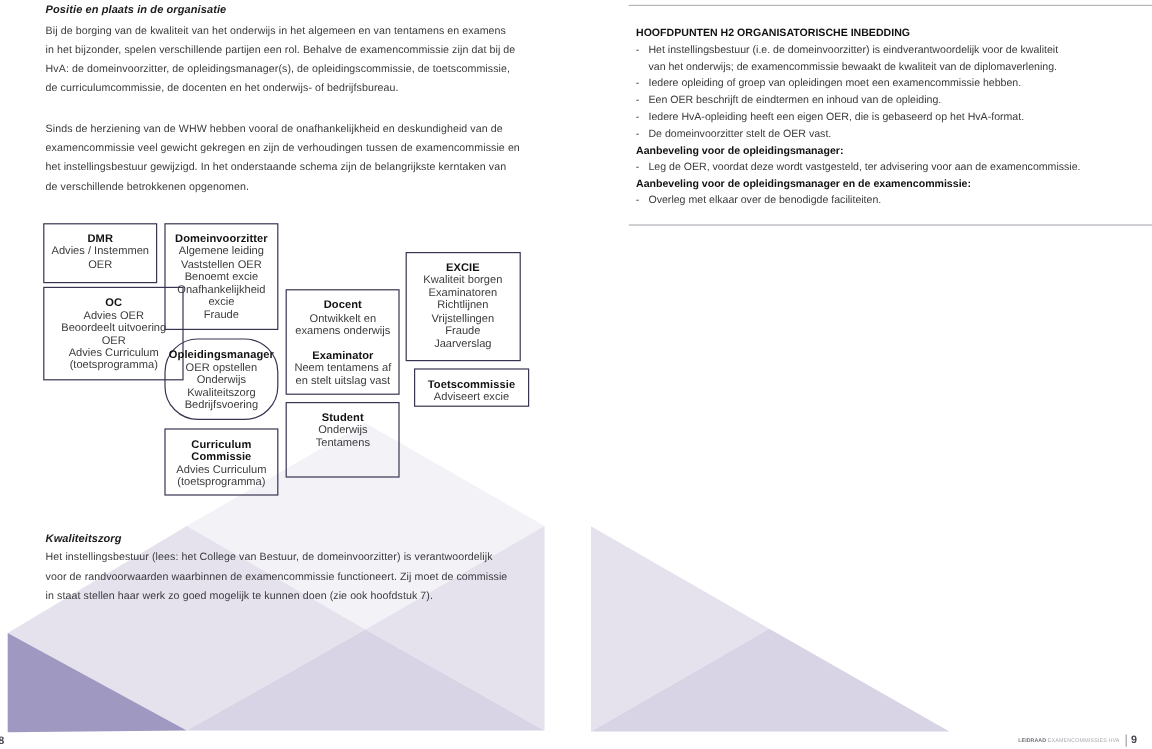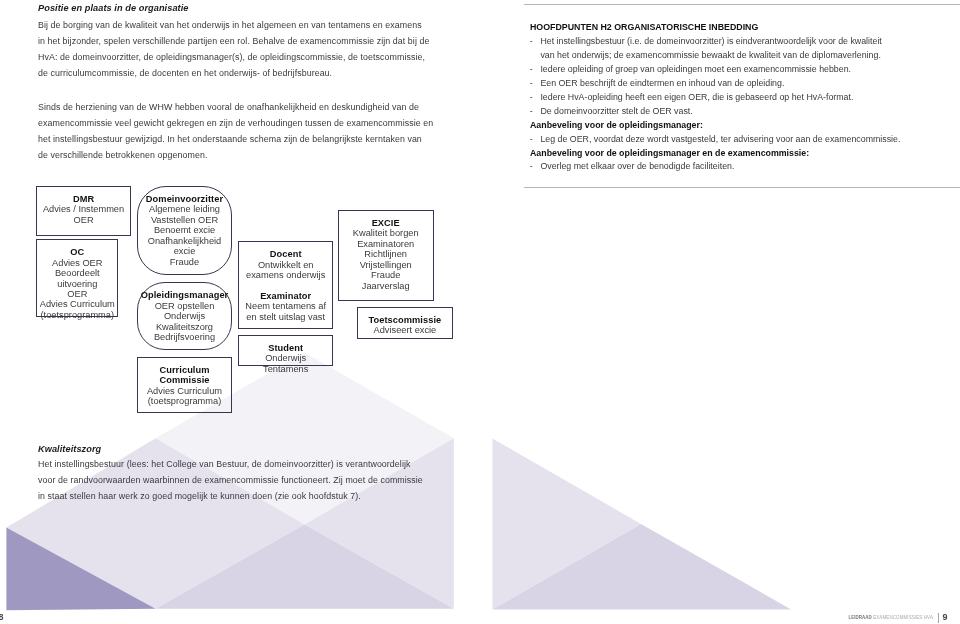--- a/index.html
+++ b/index.html
@@ -69,30 +69,30 @@
     <div>de verschillende betrokkenen opgenomen.</div>
   </div>
 
   <div>
     <div class="box" style="left:36.3px;top:185.6px;width:94.5px;height:50px;">
       <div class="t">DMR</div>
       <div>Advies / Instemmen</div>
       <div>OER</div>
     </div>
 
-    <div class="box" style="left:36.3px;top:238.9px;width:82px;height:78.5px;text-align:center;">
+    <div class="box" style="left:36.3px;top:238.9px;width:117px;height:78.5px;text-align:center;">
       <div class="t">OC</div>
       <div>Advies OER</div>
       <div>Beoordeelt uitvoering</div>
       <div>OER</div>
       <div>Advies Curriculum</div>
       <div>(toetsprogramma)</div>
     </div>
 
-    <div class="box" style="left:136.6px;top:185.6px;width:95.8px;height:89.7px;border-radius:29px;">
+    <div class="box" style="left:136.6px;top:185.6px;width:95.8px;height:89.7px;">
       <div class="t">Domeinvoorzitter</div>
       <div>Algemene leiding</div>
       <div>Vaststellen OER</div>
       <div>Benoemt excie</div>
       <div>Onafhankelijkheid</div>
       <div>excie</div>
       <div>Fraude</div>
     </div>
 
     <div class="box" style="left:136.6px;top:282.2px;width:95.8px;height:67.7px;border-radius:28px;">
@@ -113,37 +113,37 @@
     <div class="box" style="left:237.9px;top:240.8px;width:95.6px;height:88px;">
       <div class="t">Docent</div>
       <div>Ontwikkelt en</div>
       <div>examens onderwijs</div>
       <div class="gap">&nbsp;</div>
       <div class="t">Examinator</div>
       <div>Neem tentamens af</div>
       <div>en stelt uitslag vast</div>
     </div>
 
-    <div class="box" style="left:237.9px;top:334.6px;width:95.6px;height:31px;text-align:center;">
+    <div class="box" style="left:237.9px;top:334.6px;width:95.6px;height:63px;text-align:center;">
       <div class="t">Student</div>
       <div>Onderwijs</div>
       <div>Tentamens</div>
     </div>
 
     <div class="box" style="left:337.8px;top:209.6px;width:95.8px;height:91.6px;">
       <div class="t">EXCIE</div>
       <div>Kwaliteit borgen</div>
       <div>Examinatoren</div>
       <div>Richtlijnen</div>
       <div>Vrijstellingen</div>
       <div>Fraude</div>
       <div>Jaarverslag</div>
     </div>
 
-    <div class="box" style="left:357px;top:306.5px;width:95.8px;height:32.3px;">
+    <div class="box" style="left:345px;top:306.5px;width:95.8px;height:32.3px;">
       <div class="t">Toetscommissie</div>
       <div>Adviseert excie</div>
     </div>
   </div>
 
   <div class="ltext" style="top:442px;">
     <span class="lead">Kwaliteitszorg</span>
   </div>
   <div class="ltext" style="top:457px;">
     <div>Het instellingsbestuur (lees: het College van Bestuur, de domeinvoorzitter) is verantwoordelijk</div>

